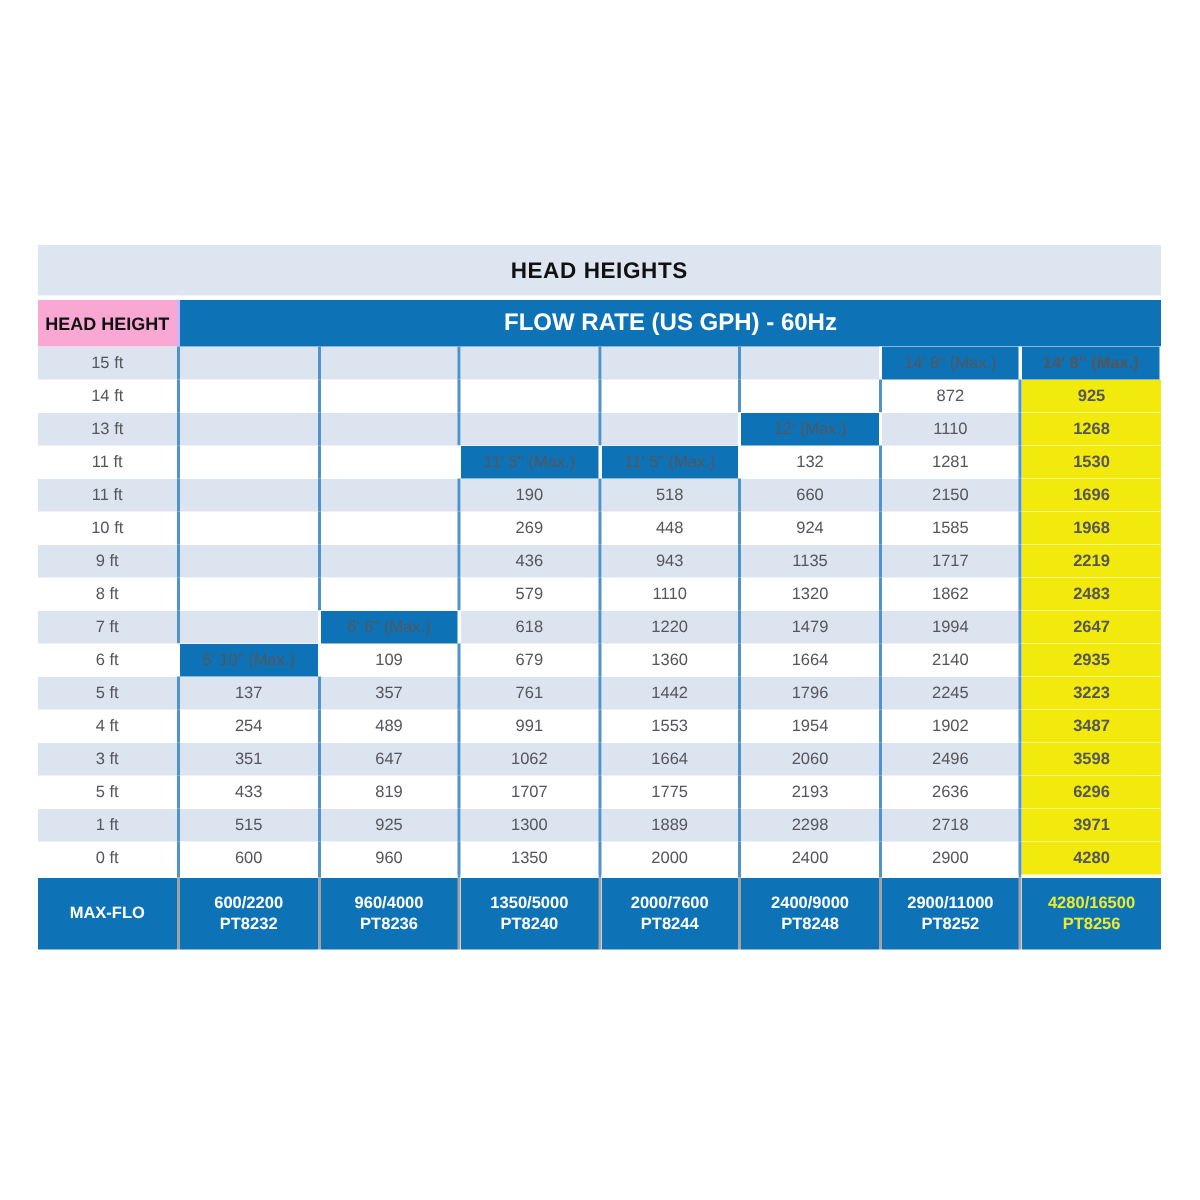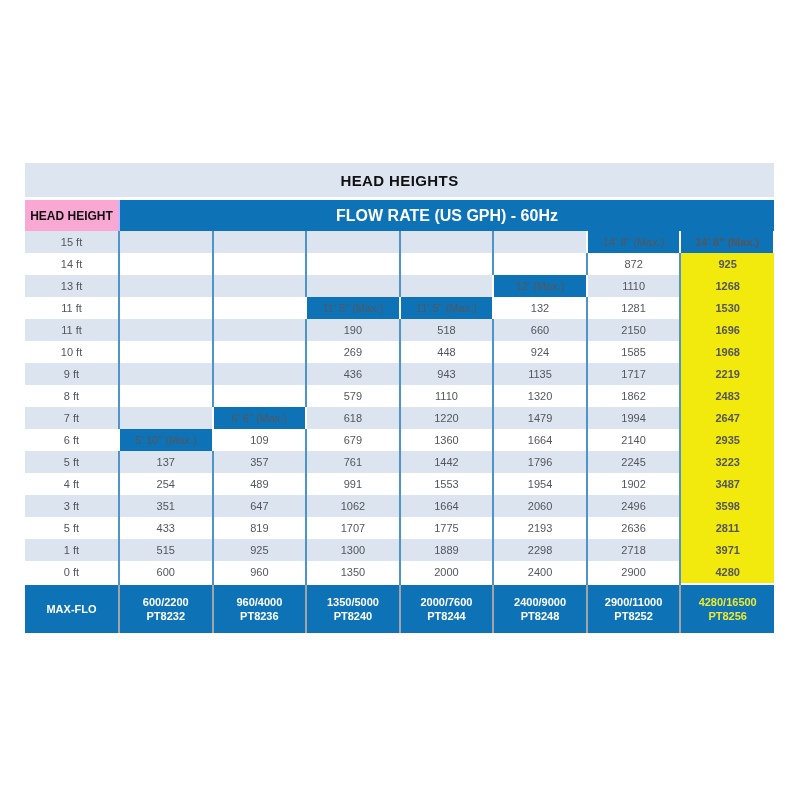--- a/index.html
+++ b/index.html
@@ -174,21 +174,21 @@
           <td class="c hl">3598</td>
         </tr>
         <tr class="data plain">
           <td>5 ft</td>
           <td class="c">433</td>
           <td class="c">819</td>
           <td class="c">1707</td>
           <td class="c">1775</td>
           <td class="c">2193</td>
           <td class="c">2636</td>
-          <td class="c hl">2811</td>
+          <td class="c hl">6296</td>
         </tr>
         <tr class="data stripe">
           <td>1 ft</td>
           <td class="c">515</td>
           <td class="c">925</td>
           <td class="c">1300</td>
           <td class="c">1889</td>
           <td class="c">2298</td>
           <td class="c">2718</td>
           <td class="c hl">3971</td>

